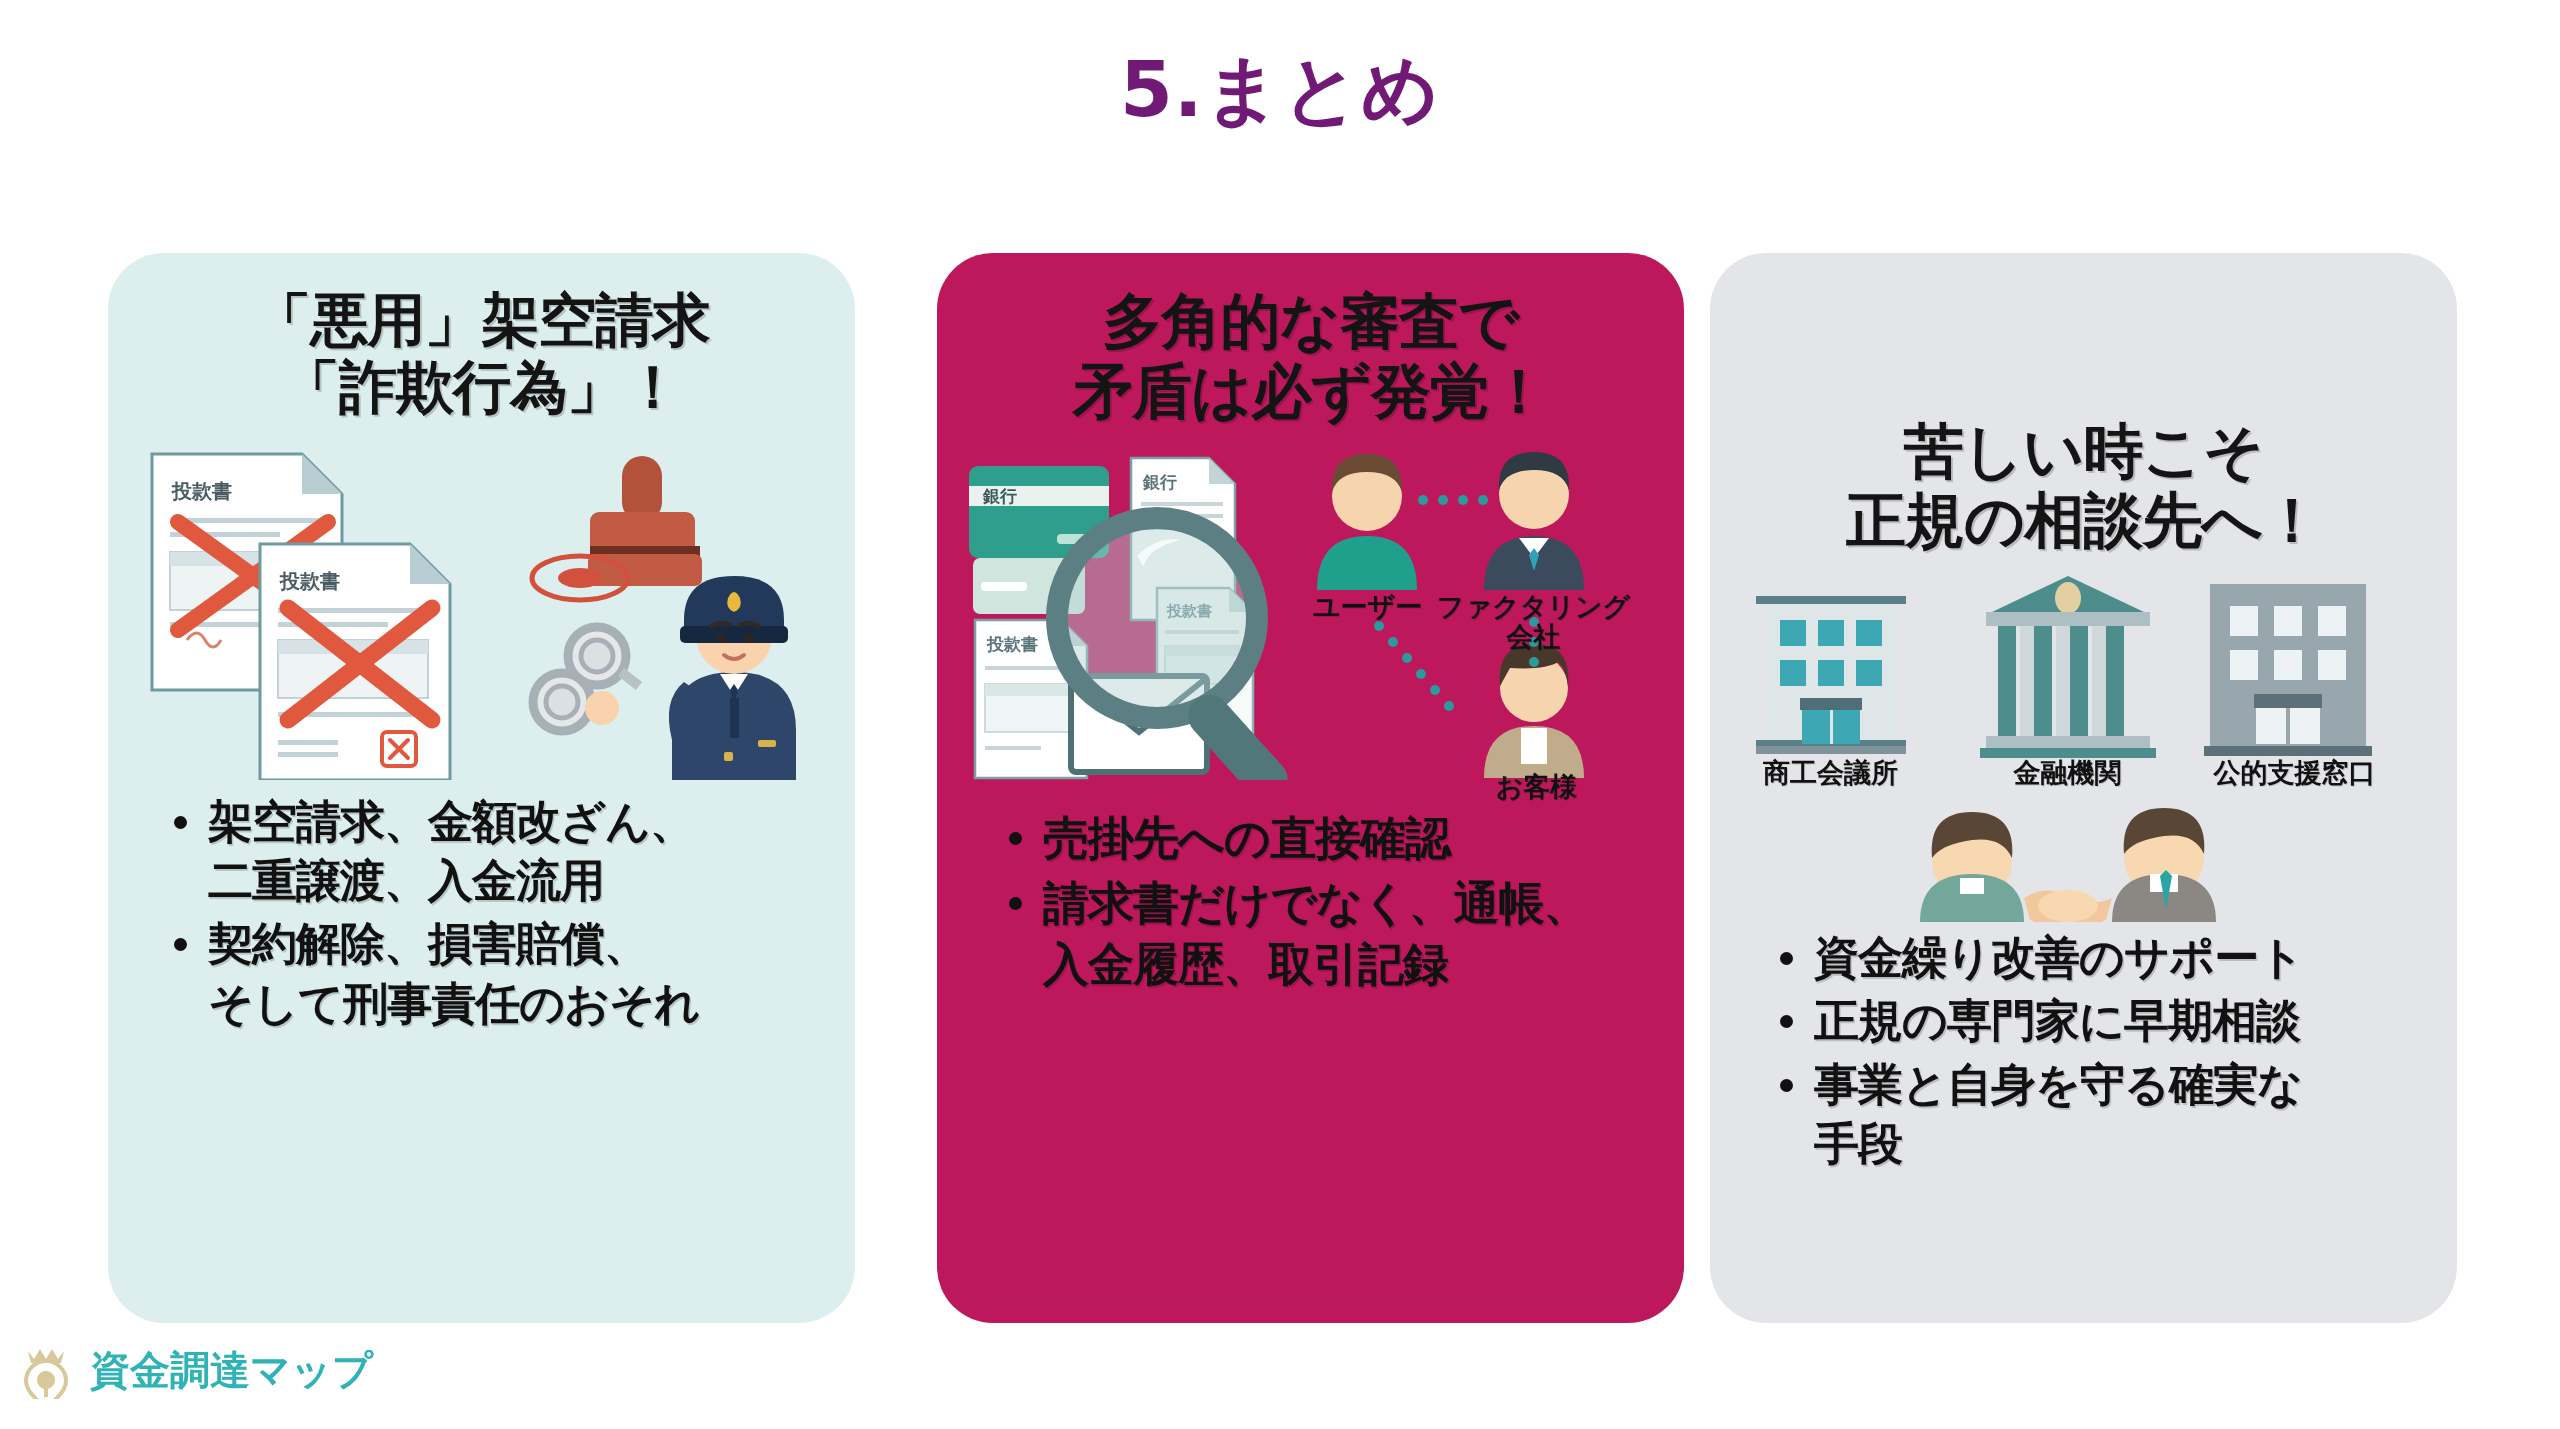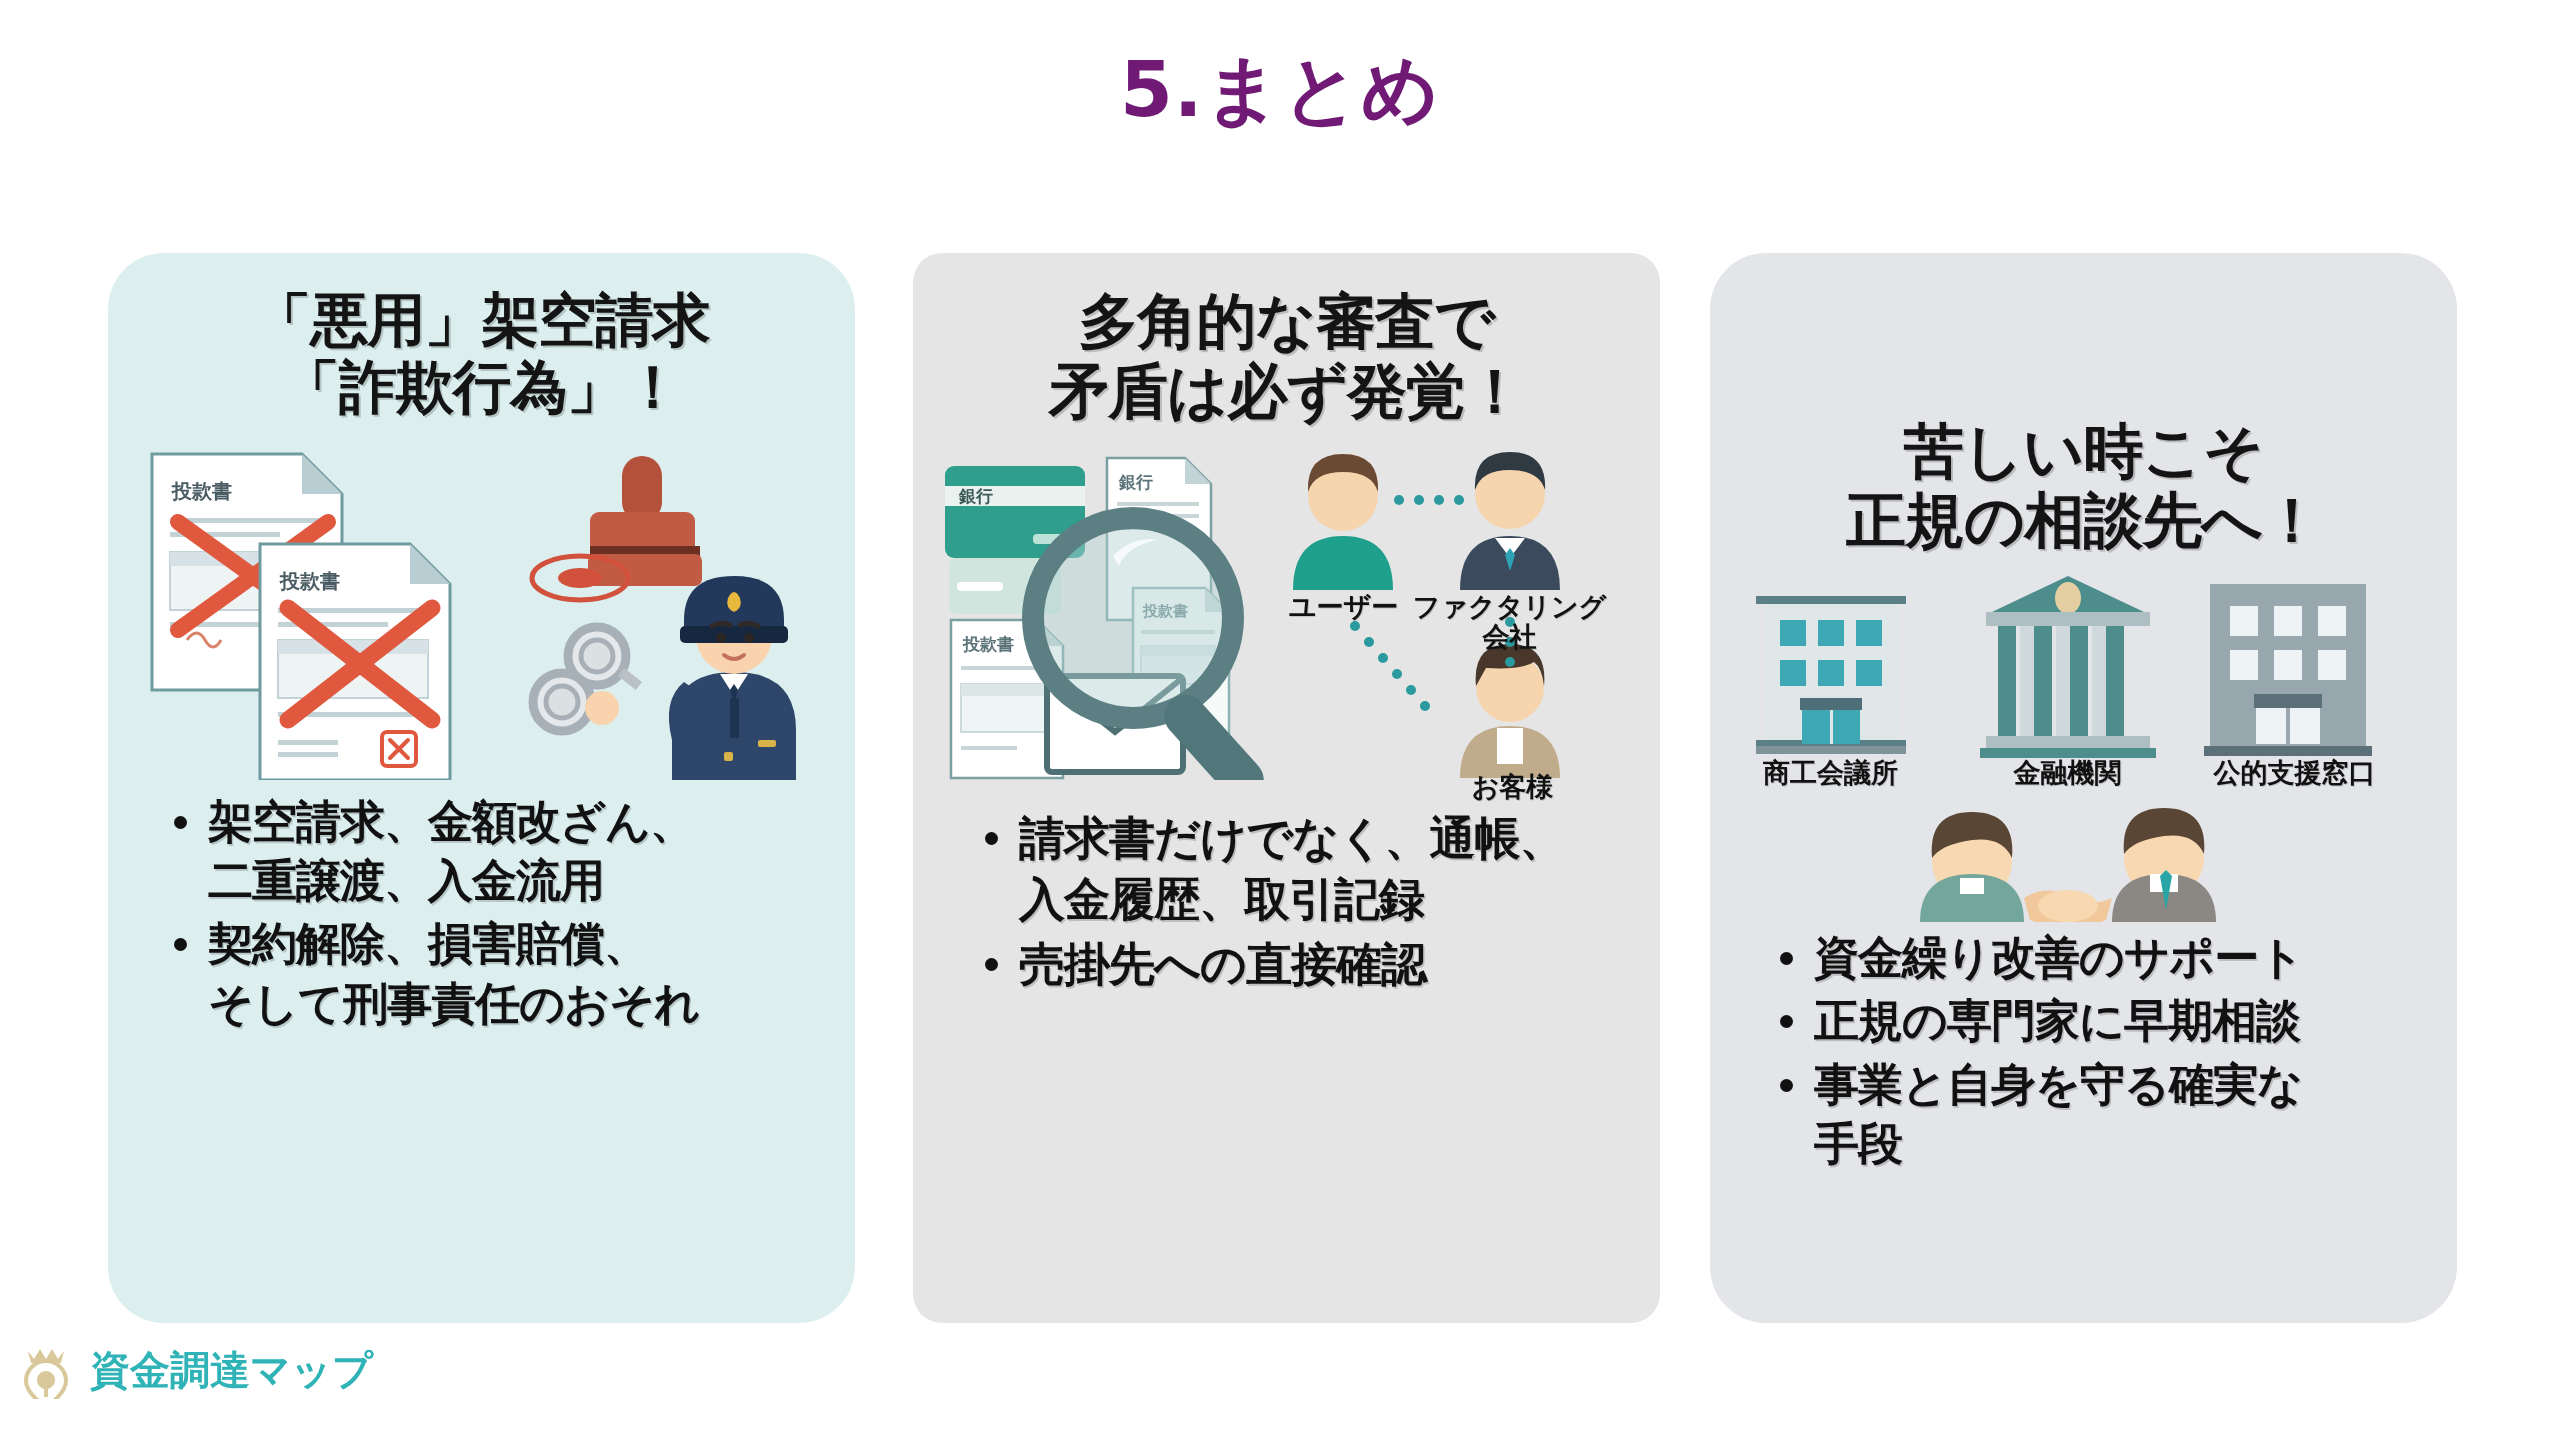--- a/index.html
+++ b/index.html
@@ -24,21 +24,21 @@
   .card{
     position:absolute;
     top:253px;
     width:747px;height:1070px;
     border-radius:56px;
     box-sizing:border-box;
     padding:34px 26px 0 26px;
     display:flex;flex-direction:column;align-items:center;
   }
   #card-1{left:108px;background:#dcefee;}
-  #card-2{left:913px;background:#e5e5e5;border-radius:29px;}
+  #card-2{left:937px;background:#be185d;}
   #card-3{left:1710px;background:#e3e5e9;justify-content:center;}
 
   .card-heading{
     font-size:60px;font-weight:800;color:#141414;
     line-height:1.16;text-align:center;
     letter-spacing:-1px;
     white-space:pre-line;
     text-shadow:2px 2px 0 rgba(0,0,0,.18);
     margin:0;
   }
@@ -295,23 +295,23 @@
       </g>
     </svg>
 
     <span class="illus-label" style="left:352px;top:152px;width:110px;">ユーザー</span>
     <span class="illus-label" style="left:468px;top:152px;width:210px;">ファクタリング
 会社</span>
     <span class="illus-label" style="left:516px;top:332px;width:120px;">お客様</span>
   </div>
 
   <ul class="bullets">
+    <li>売掛先への直接確認</li>
     <li>請求書だけでなく、通帳、
 入金履歴、取引記録</li>
-    <li>売掛先への直接確認</li>
   </ul>
 </section>
 
 <section class="card" id="card-3">
 
   <h2 class="card-heading">苦しい時こそ
 正規の相談先へ！</h2>
 
   <div class="illus">
     <svg width="700" height="360" viewBox="0 0 700 360" xmlns="http://www.w3.org/2000/svg">

